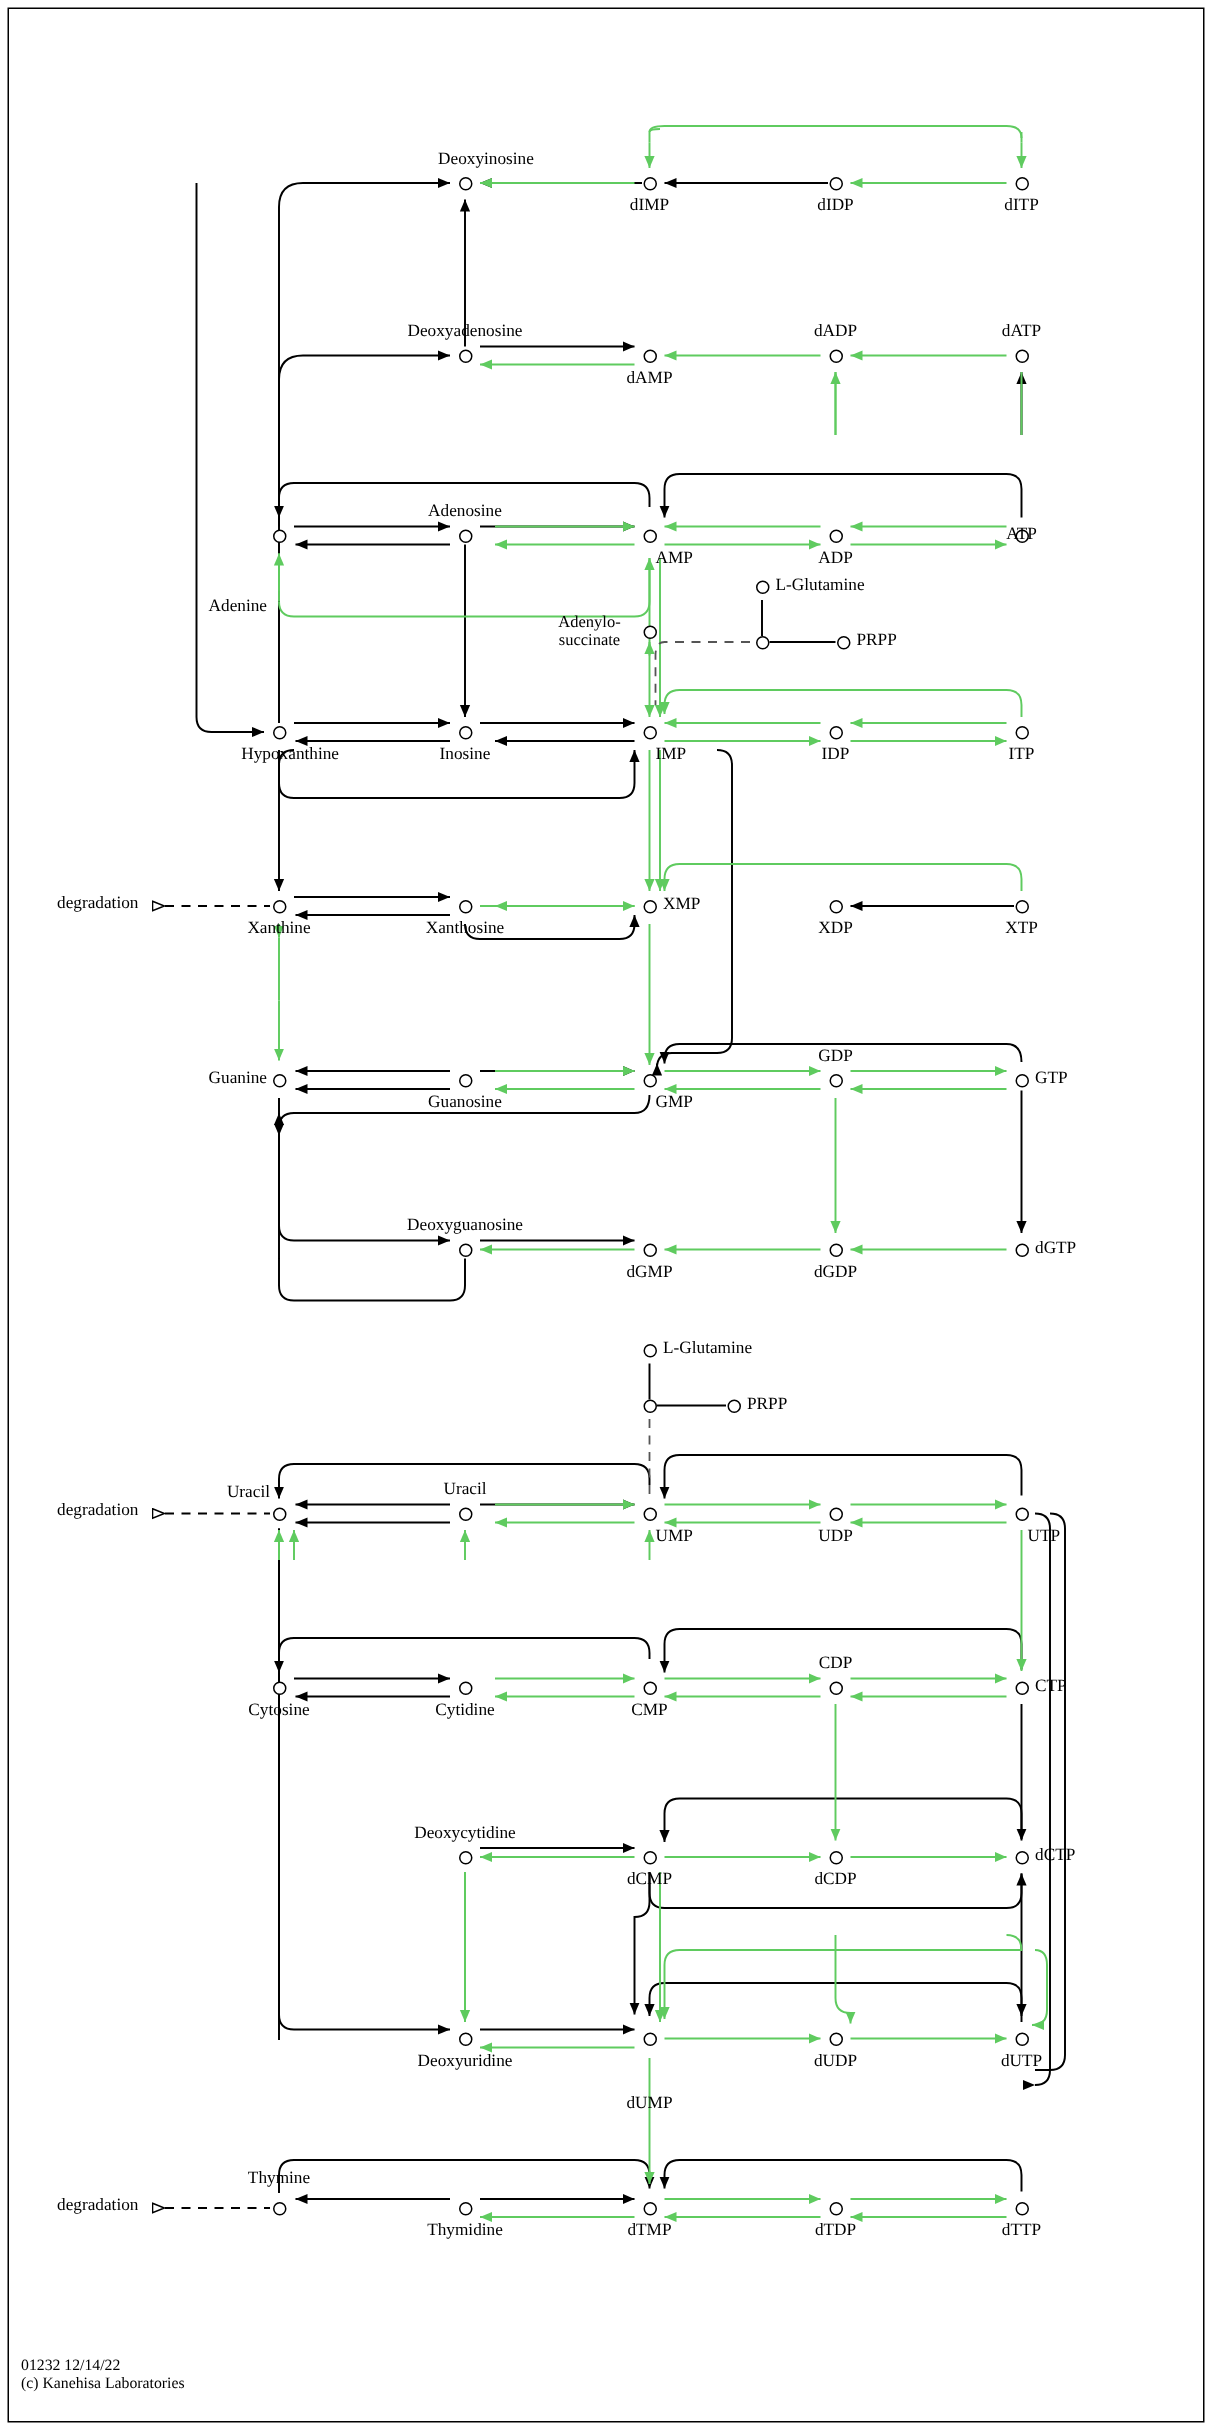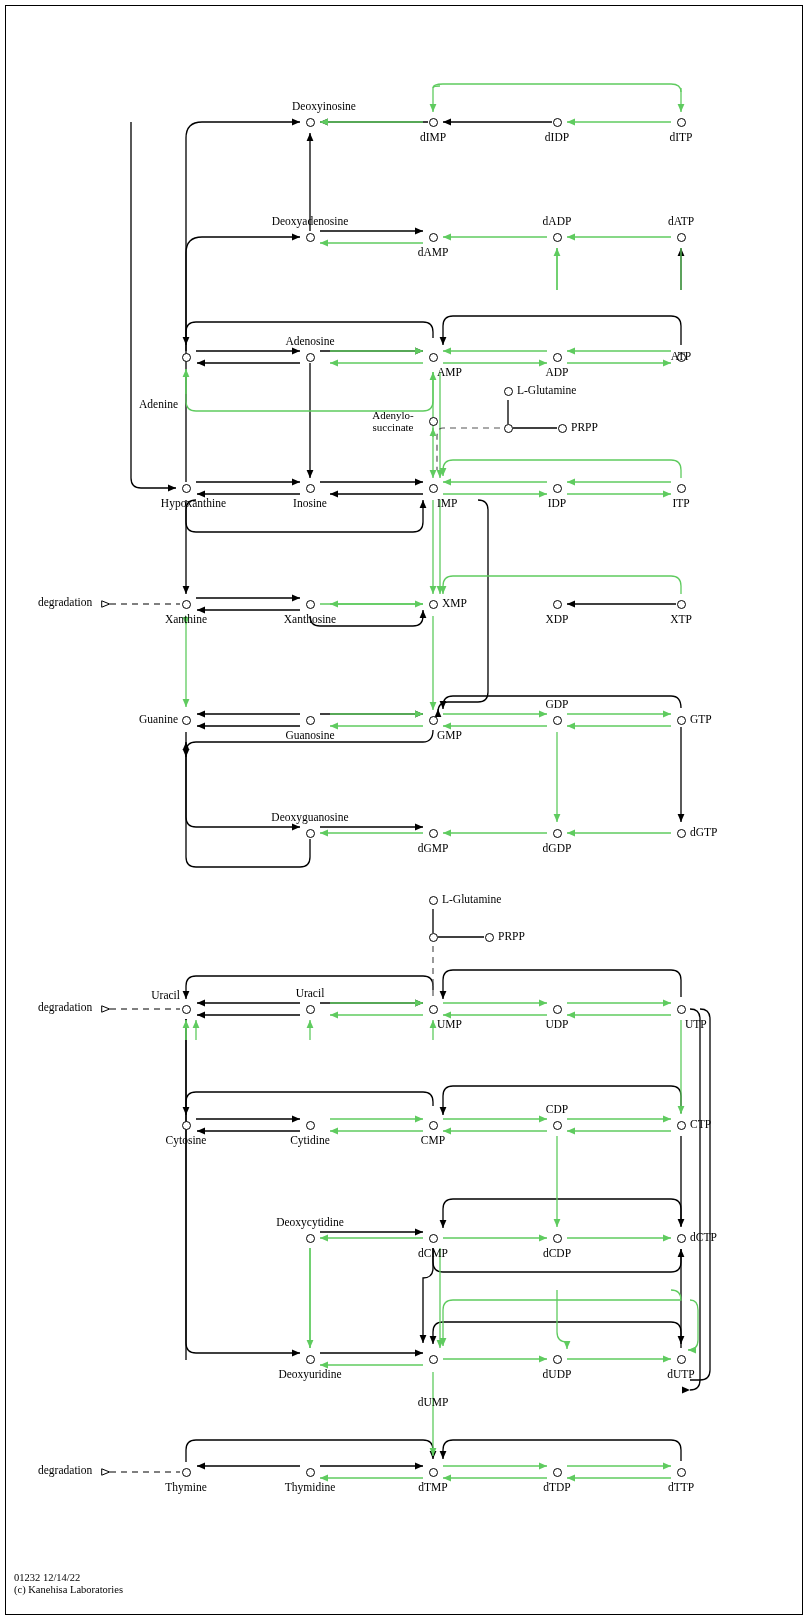--- a/index.html
+++ b/index.html
@@ -396,21 +396,21 @@
       <div class="lbl" style="left: 690px; top: 1231px;">dCTP</div>
       <div class="node" style="left: 305.5px; top: 1354.5px;"></div>
       <div class="lbl c" style="left: 310px; top: 1368px;">Deoxyuridine</div>
       <div class="node" style="left: 428.5px; top: 1354.5px;"></div>
       <div class="lbl c" style="left: 433px; top: 1368px; margin-top: 28px;">dUMP</div>
       <div class="node" style="left: 552.5px; top: 1354.5px;"></div>
       <div class="lbl c" style="left: 557px; top: 1368px;">dUDP</div>
       <div class="node" style="left: 676.5px; top: 1354.5px;"></div>
       <div class="lbl c" style="left: 681px; top: 1368px;">dUTP</div>
       <div class="node" style="left: 181.5px; top: 1467.5px;"></div>
-      <div class="lbl c" style="left: 186px; top: 1481px;">Thymine</div>
+      <div class="lbl c" style="left: 186px; top: 1446px;">Thymine</div>
       <div class="node" style="left: 305.5px; top: 1467.5px;"></div>
       <div class="lbl c" style="left: 310px; top: 1481px;">Thymidine</div>
       <div class="node" style="left: 428.5px; top: 1467.5px;"></div>
       <div class="lbl c" style="left: 433px; top: 1481px;">dTMP</div>
       <div class="node" style="left: 552.5px; top: 1467.5px;"></div>
       <div class="lbl c" style="left: 557px; top: 1481px;">dTDP</div>
       <div class="node" style="left: 676.5px; top: 1467.5px;"></div>
       <div class="lbl c" style="left: 681px; top: 1481px;">dTTP</div>
     </div>
 

